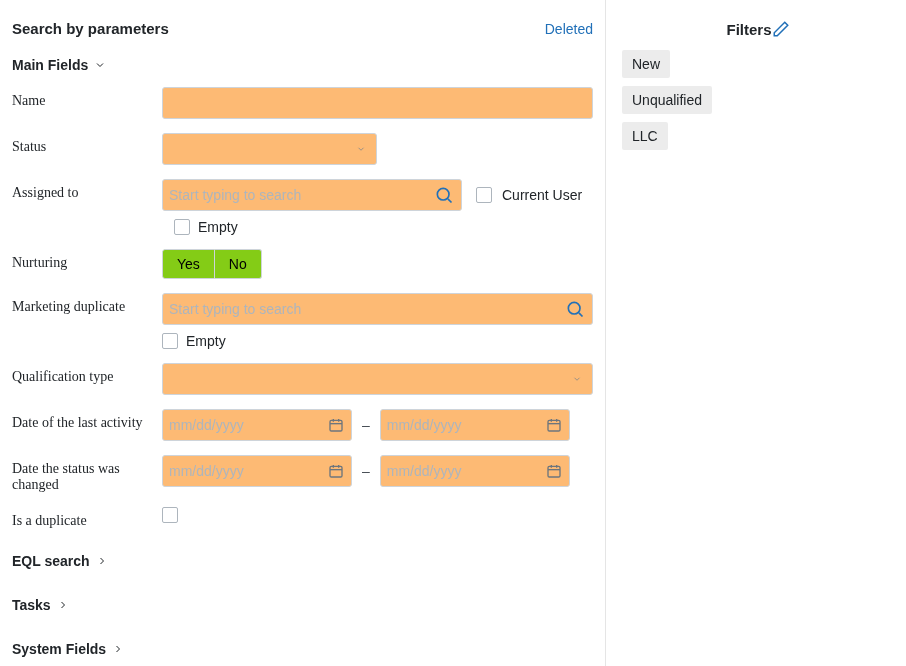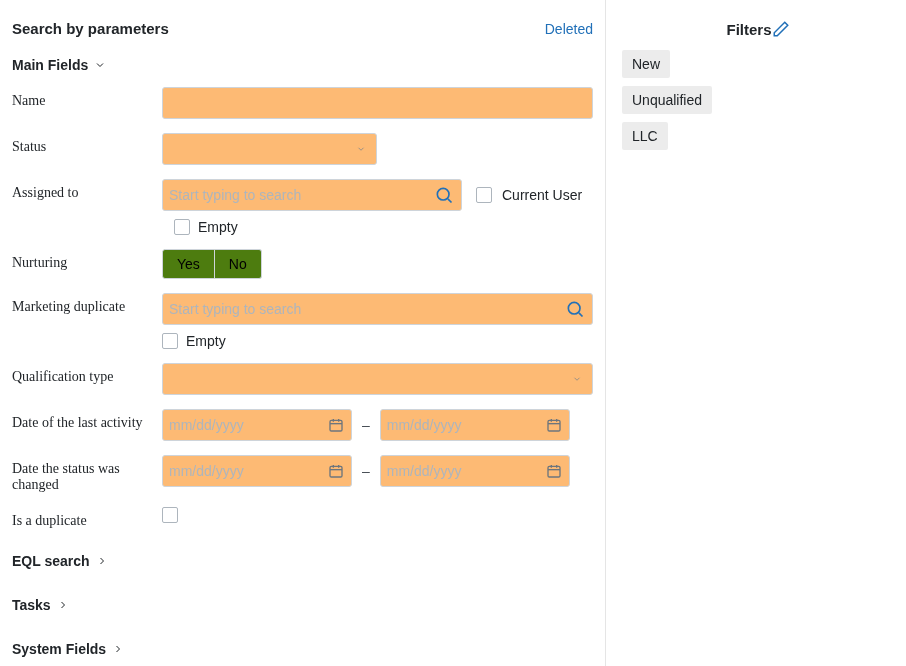--- a/index.html
+++ b/index.html
@@ -74,21 +74,21 @@
     .inline-row { display:flex; align-items:center; gap: 10px; }
     .checkbox {
       width: 16px; height: 16px; border: 1px solid #adb5bd; border-radius: 2px; background:#fff; cursor:pointer;
       display:inline-block; flex-shrink:0;
     }
     .checkbox-row { display:flex; align-items:center; gap:8px; margin-top: 8px; margin-left: 12px;}
     .assigned-row { display:flex; align-items:center; gap:14px; }
     .assigned-search { flex: 0 0 300px; }
     .seg-group { display:flex; border-radius:3px; overflow:hidden; }
     .seg-btn {
-      border: 1px solid #ced4da; background:#4d7c0f; padding: 6px 14px; font-size:14px; cursor:pointer;
+      border: 1px solid #ced4da; background:#84cc16; padding: 6px 14px; font-size:14px; cursor:pointer;
     }
     .seg-btn + .seg-btn { border-left: none; }
     .seg-btn:first-child { border-top-left-radius:3px; border-bottom-left-radius:3px; }
     .seg-btn:last-child { border-top-right-radius:3px; border-bottom-right-radius:3px; }
     .date-range { display:flex; align-items:center; gap:10px; }
     .date-input-wrap { position:relative; width: 190px; }
     .date-input-wrap .text-input { padding-right: 34px; }
     .cal-icon { position:absolute; right:8px; top:50%; transform:translateY(-50%); color:#6c757d; pointer-events:none;}
     .dash { color:#495057; }
     .sections-block { margin-top: 24px; }

